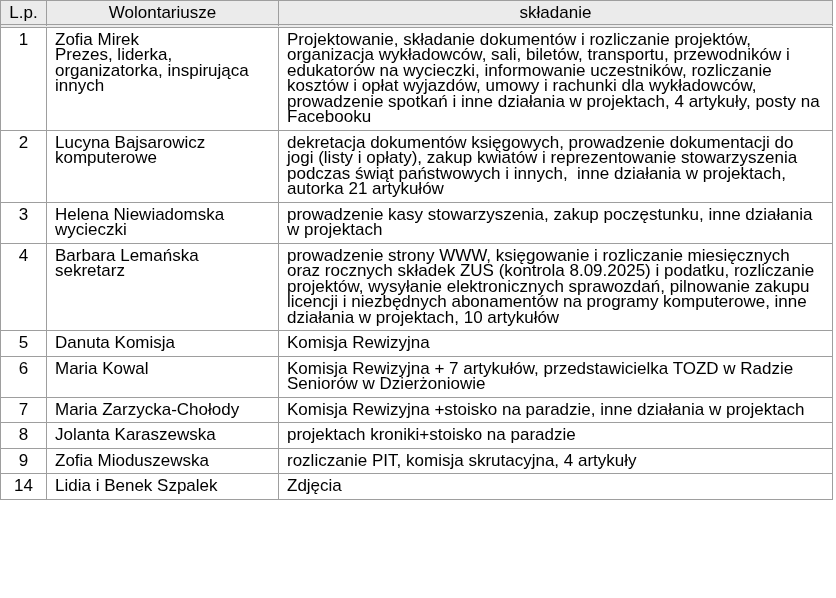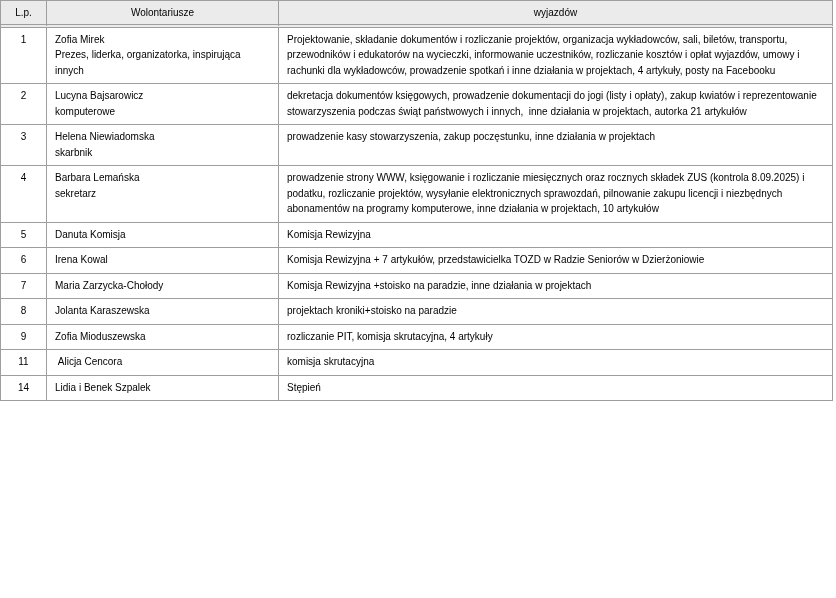--- a/index.html
+++ b/index.html
@@ -7,21 +7,21 @@
     padding: 0;
     background: #ffffff;
   }
   #screen {
     position: relative;
     width: 836px;
     height: 598px;
     overflow: hidden;
     background: #ffffff;
     font-family: "Liberation Sans", "DejaVu Sans", sans-serif;
-    font-size: 10px;
+    font-size: 17px;
     line-height: 15.5px;
     color: #000000;
   }
   table.volunteers {
     border-collapse: separate;
     border-spacing: 0;
     table-layout: fixed;
     width: 832px;
     border-top: 1px solid #9e9e9e;
     border-left: 1px solid #9e9e9e;
@@ -64,74 +64,69 @@
   <table class="volunteers">
     <colgroup>
       <col class="c-num">
       <col class="c-name">
       <col class="c-act">
     </colgroup>
     <thead>
       <tr>
         <th>L.p.</th>
         <th>Wolontariusze</th>
-        <th>wyjazdów</th>
+        <th>składanie</th>
       </tr>
     </thead>
     <tbody id="rows-body">
         <tr>
           <td class="cell-num">1</td>
           <td class="cell-name"><div>Zofia Mirek</div><div>Prezes, liderka, organizatorka, inspirująca innych</div></td>
           <td class="cell-act">Projektowanie, składanie dokumentów i rozliczanie projektów, organizacja wykładowców, sali, biletów, transportu, przewodników i edukatorów na wycieczki, informowanie uczestników, rozliczanie kosztów i opłat wyjazdów, umowy i rachunki dla wykładowców, prowadzenie spotkań i inne działania w projektach, 4 artykuły, posty na Facebooku</td>
         </tr>
         <tr>
           <td class="cell-num">2</td>
           <td class="cell-name"><div>Lucyna Bajsarowicz</div><div>komputerowe</div></td>
           <td class="cell-act">dekretacja dokumentów księgowych, prowadzenie dokumentacji do jogi (listy i opłaty), zakup kwiatów i reprezentowanie stowarzyszenia podczas świąt państwowych i innych,  inne działania w projektach, autorka 21 artykułów</td>
         </tr>
         <tr>
           <td class="cell-num">3</td>
-          <td class="cell-name"><div>Helena Niewiadomska</div><div>skarbnik</div></td>
+          <td class="cell-name"><div>Helena Niewiadomska</div><div>wycieczki</div></td>
           <td class="cell-act">prowadzenie kasy stowarzyszenia, zakup poczęstunku, inne działania w projektach</td>
         </tr>
         <tr>
           <td class="cell-num">4</td>
           <td class="cell-name"><div>Barbara Lemańska</div><div>sekretarz</div></td>
           <td class="cell-act">prowadzenie strony WWW, księgowanie i rozliczanie miesięcznych oraz rocznych składek ZUS (kontrola 8.09.2025) i podatku, rozliczanie projektów, wysyłanie elektronicznych sprawozdań, pilnowanie zakupu licencji i niezbędnych abonamentów na programy komputerowe, inne działania w projektach, 10 artykułów</td>
         </tr>
         <tr>
           <td class="cell-num">5</td>
           <td class="cell-name"><div>Danuta Komisja</div></td>
           <td class="cell-act">Komisja Rewizyjna</td>
         </tr>
         <tr>
           <td class="cell-num">6</td>
-          <td class="cell-name"><div>Irena Kowal</div></td>
+          <td class="cell-name"><div>Maria Kowal</div></td>
           <td class="cell-act">Komisja Rewizyjna + 7 artykułów, przedstawicielka TOZD w Radzie Seniorów w Dzierżoniowie</td>
         </tr>
         <tr>
           <td class="cell-num">7</td>
           <td class="cell-name"><div>Maria Zarzycka-Chołody</div></td>
           <td class="cell-act">Komisja Rewizyjna +stoisko na paradzie, inne działania w projektach</td>
         </tr>
         <tr>
           <td class="cell-num">8</td>
           <td class="cell-name"><div>Jolanta Karaszewska</div></td>
           <td class="cell-act">projektach kroniki+stoisko na paradzie</td>
         </tr>
         <tr>
           <td class="cell-num">9</td>
           <td class="cell-name"><div>Zofia Mioduszewska</div></td>
           <td class="cell-act">rozliczanie PIT, komisja skrutacyjna, 4 artykuły</td>
         </tr>
         <tr>
-          <td class="cell-num">11</td>
-          <td class="cell-name"><div> Alicja Cencora</div></td>
-          <td class="cell-act">komisja skrutacyjna</td>
-        </tr>
-        <tr>
           <td class="cell-num">14</td>
           <td class="cell-name"><div>Lidia i Benek Szpalek</div></td>
-          <td class="cell-act">Stępień</td>
+          <td class="cell-act">Zdjęcia</td>
         </tr>
       </tbody>
   </table>
 </div>
 
 </body></html>

